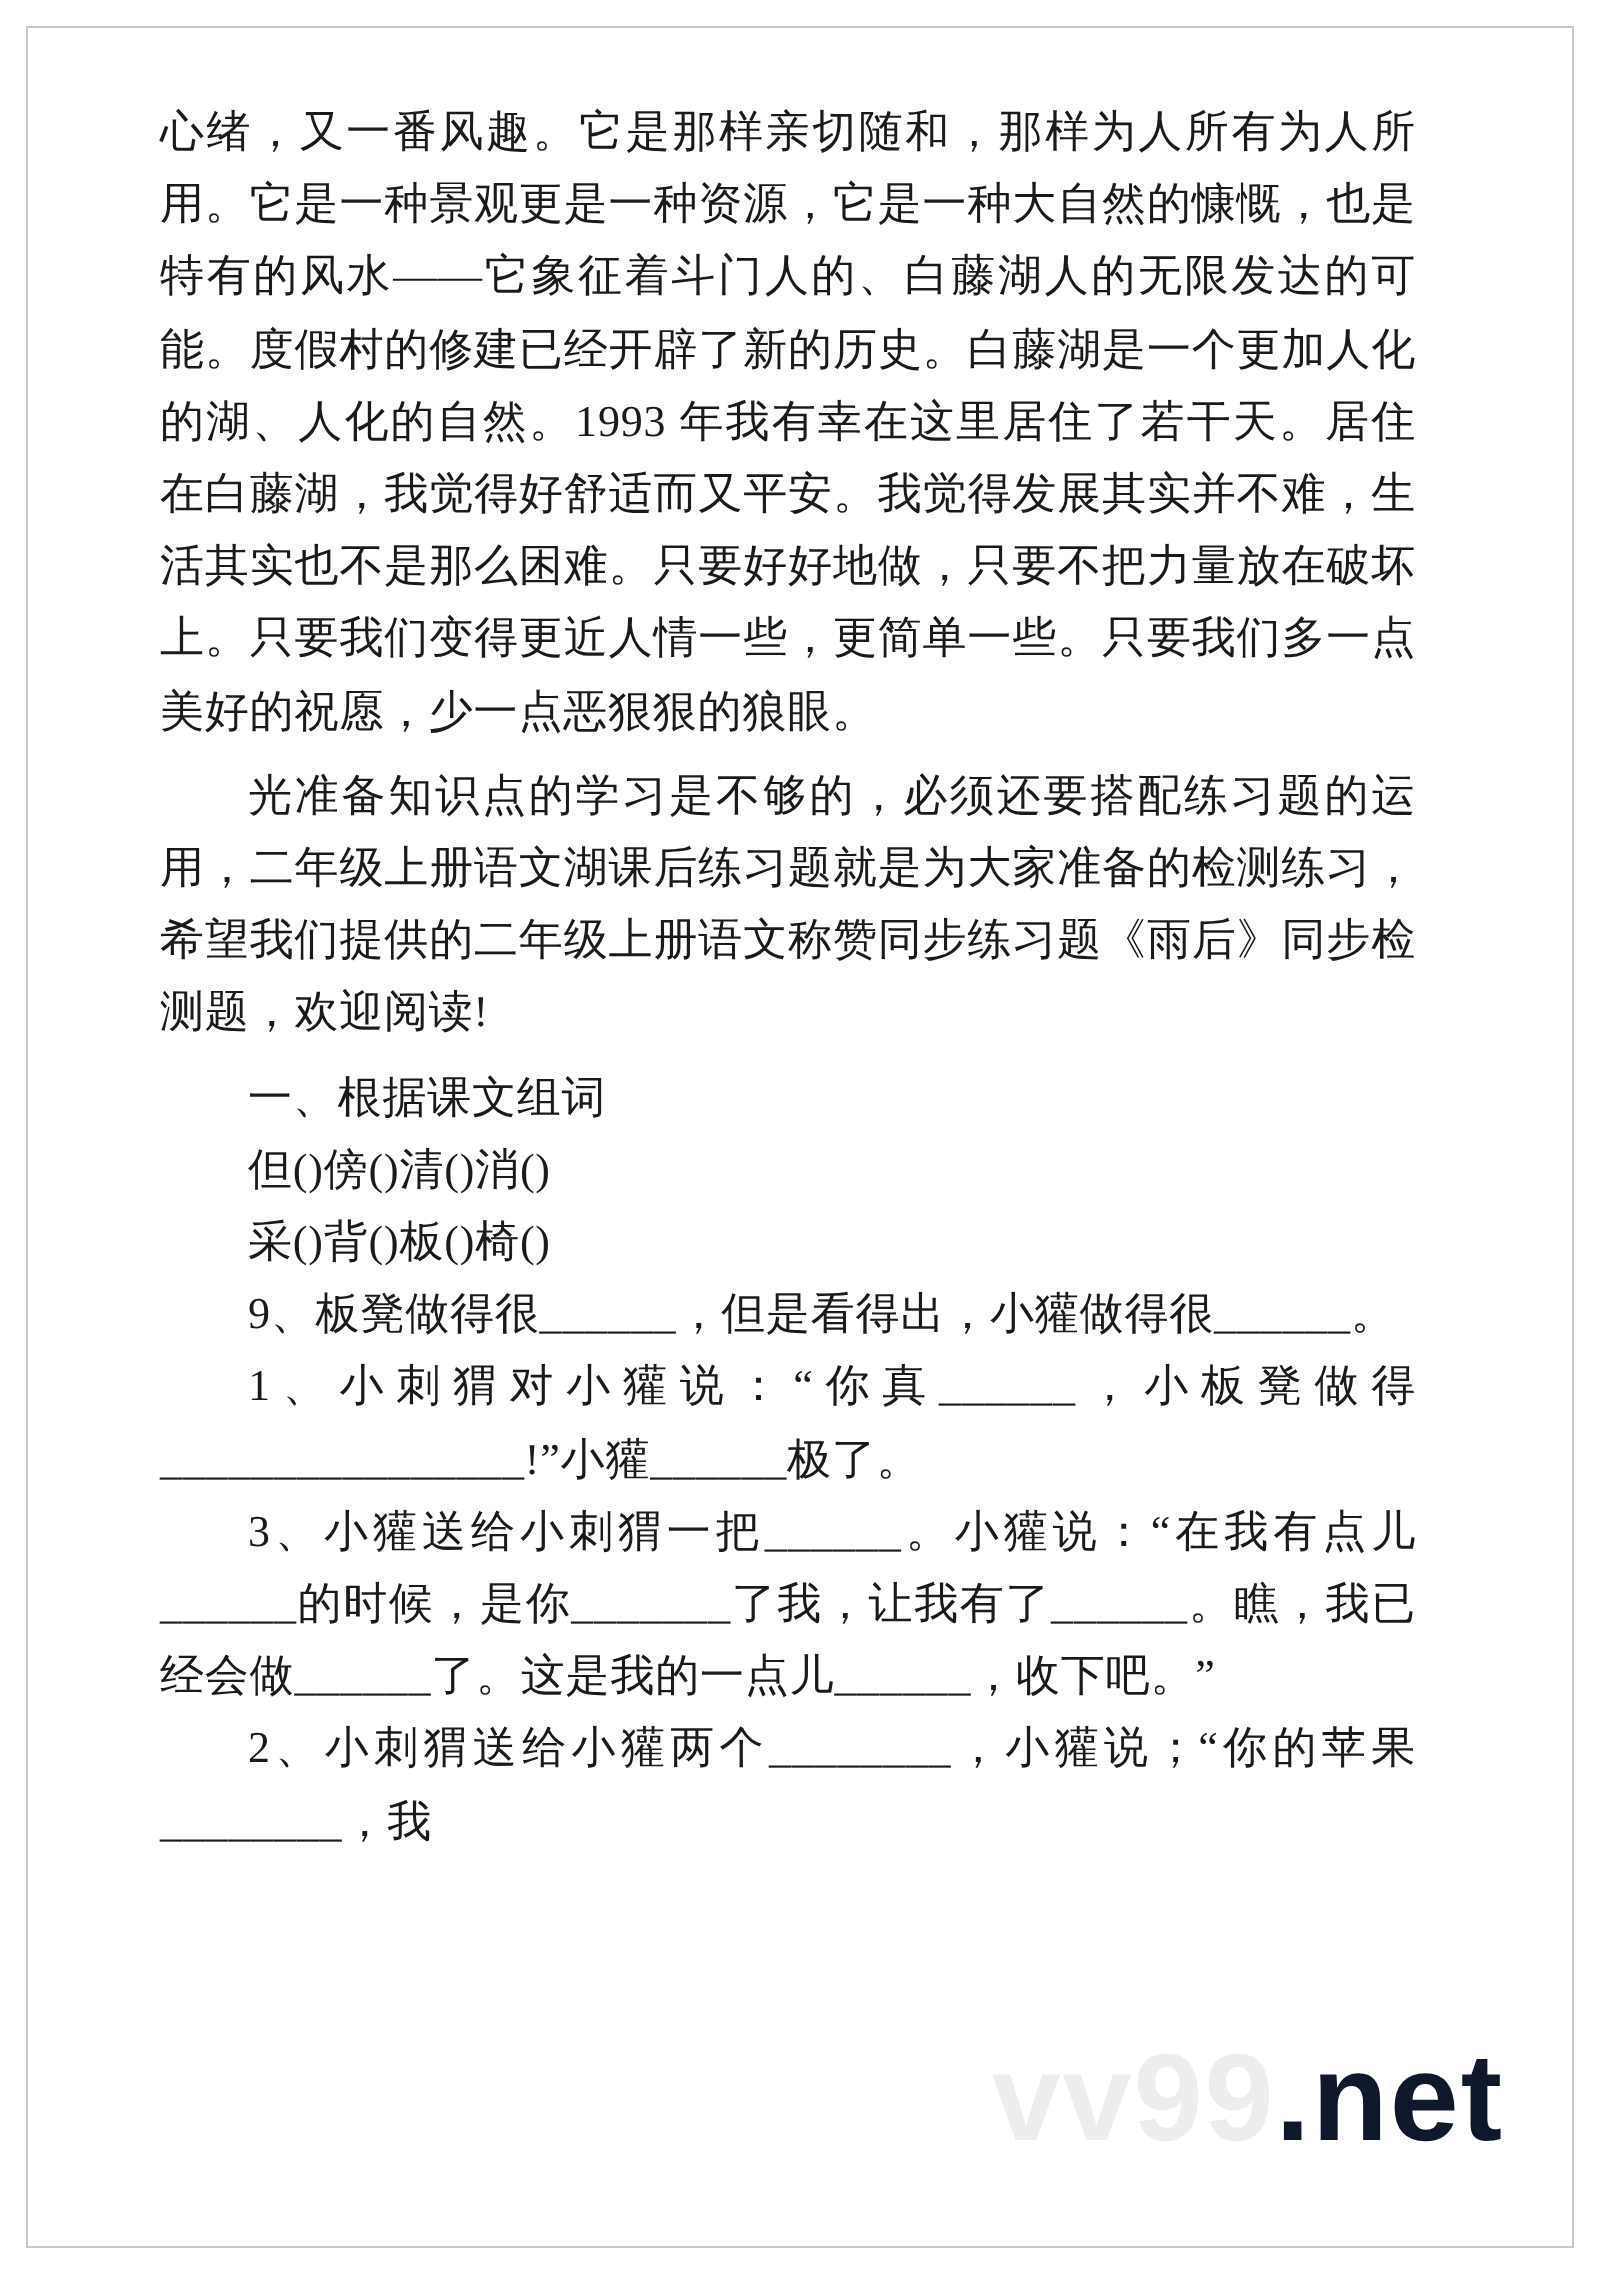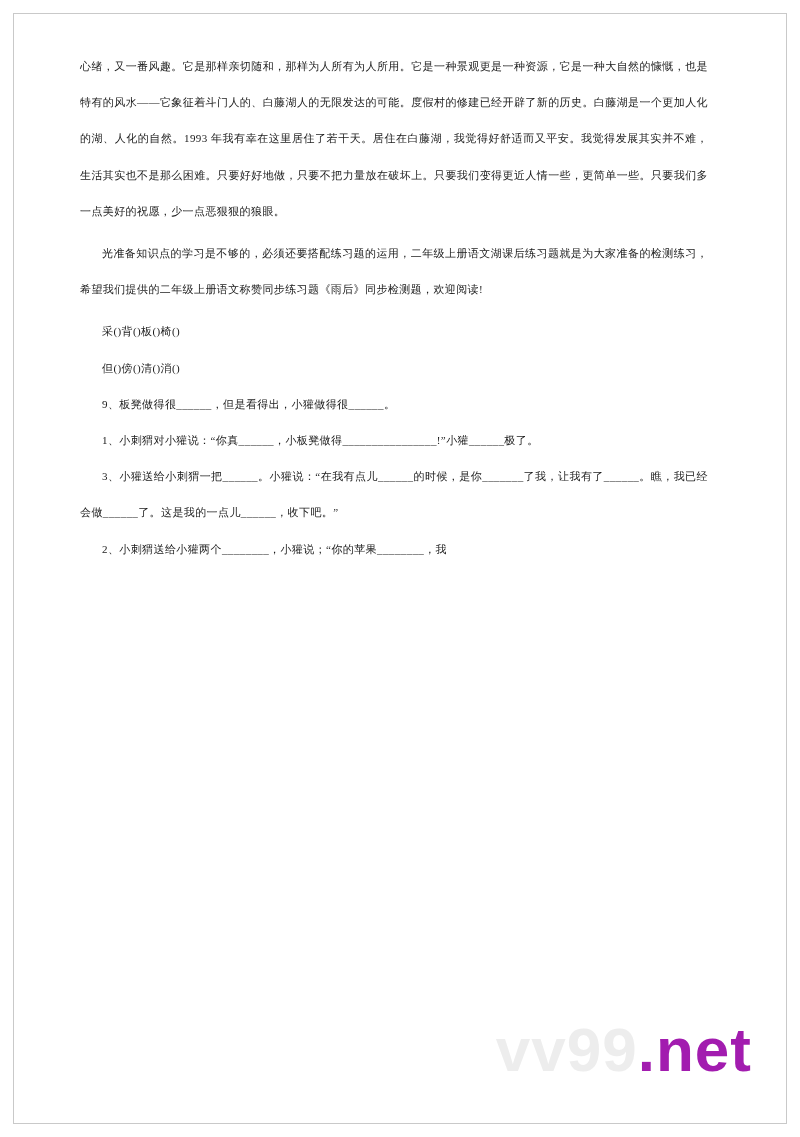--- a/index.html
+++ b/index.html
@@ -29,21 +29,21 @@
     pointer-events: none;
   }
   .content {
     position: absolute;
     left: 80px;
     top: 48px;
     width: 628px;
   }
   p {
     margin: 0 0 1px 0;
-    font-size: 11px;
+    font-size: 22px;
     line-height: 36.2px;
     color: #1a1a1a;
     text-align: justify;
     text-justify: inter-ideograph;
     letter-spacing: 0.4px;
   }
   p.indent {
     text-indent: 2em;
   }
   .block {
@@ -58,43 +58,44 @@
     bottom: 52px;
     font-family: "Liberation Sans", sans-serif;
     font-size: 62px;
     font-weight: bold;
     color: #ededed;
     letter-spacing: 1px;
     user-select: none;
     white-space: nowrap;
   }
   .watermark .dot {
-    color: #a21caf;
+    color: #0f172a;
   }
 </style>
 </head>
 <body>
 
 <div class="page">
   <div class="page-border"></div>
 
   <div class="content">
 
     <div class="block">
       <p class="">心绪，又一番风趣。它是那样亲切随和，那样为人所有为人所用。它是一种景观更是一种资源，它是一种大自然的慷慨，也是特有的风水——它象征着斗门人的、白藤湖人的无限发达的可能。度假村的修建已经开辟了新的历史。白藤湖是一个更加人化的湖、人化的自然。1993 年我有幸在这里居住了若干天。居住在白藤湖，我觉得好舒适而又平安。我觉得发展其实并不难，生活其实也不是那么困难。只要好好地做，只要不把力量放在破坏上。只要我们变得更近人情一些，更简单一些。只要我们多一点美好的祝愿，少一点恶狠狠的狼眼。</p>
     </div>
 
     <div class="block">
       <p class="indent">光准备知识点的学习是不够的，必须还要搭配练习题的运用，二年级上册语文湖课后练习题就是为大家准备的检测练习，希望我们提供的二年级上册语文称赞同步练习题《雨后》同步检测题，欢迎阅读!</p>
     </div>
 
 
     <div class="list-block">
+      <p class="indent">一、根据课文组词</p>
+      <p class="indent">但()傍()清()消()</p>
       <p class="indent">采()背()板()椅()</p>
-      <p class="indent">但()傍()清()消()</p>
     </div>
 
     <div class="list-block">
       <p class="indent">9、板凳做得很______，但是看得出，小獾做得很______。</p>
       <p class="indent">1、小刺猬对小獾说：“你真______，小板凳做得________________!”小獾______极了。</p>
       <p class="indent">3、小獾送给小刺猬一把______。小獾说：“在我有点儿______的时候，是你_______了我，让我有了______。瞧，我已经会做______了。这是我的一点儿______，收下吧。”</p>
       <p class="indent">2、小刺猬送给小獾两个________，小獾说；“你的苹果________，我</p>
     </div>
 
   </div>

